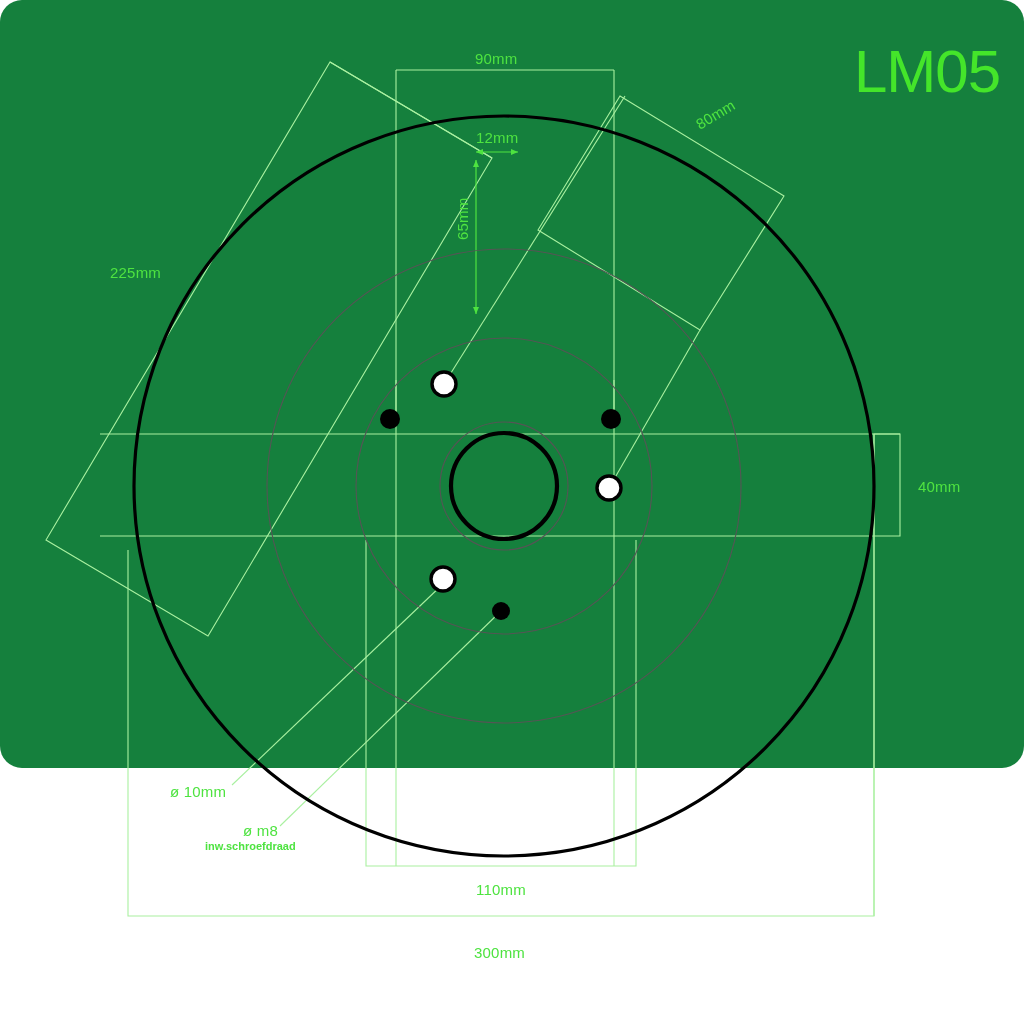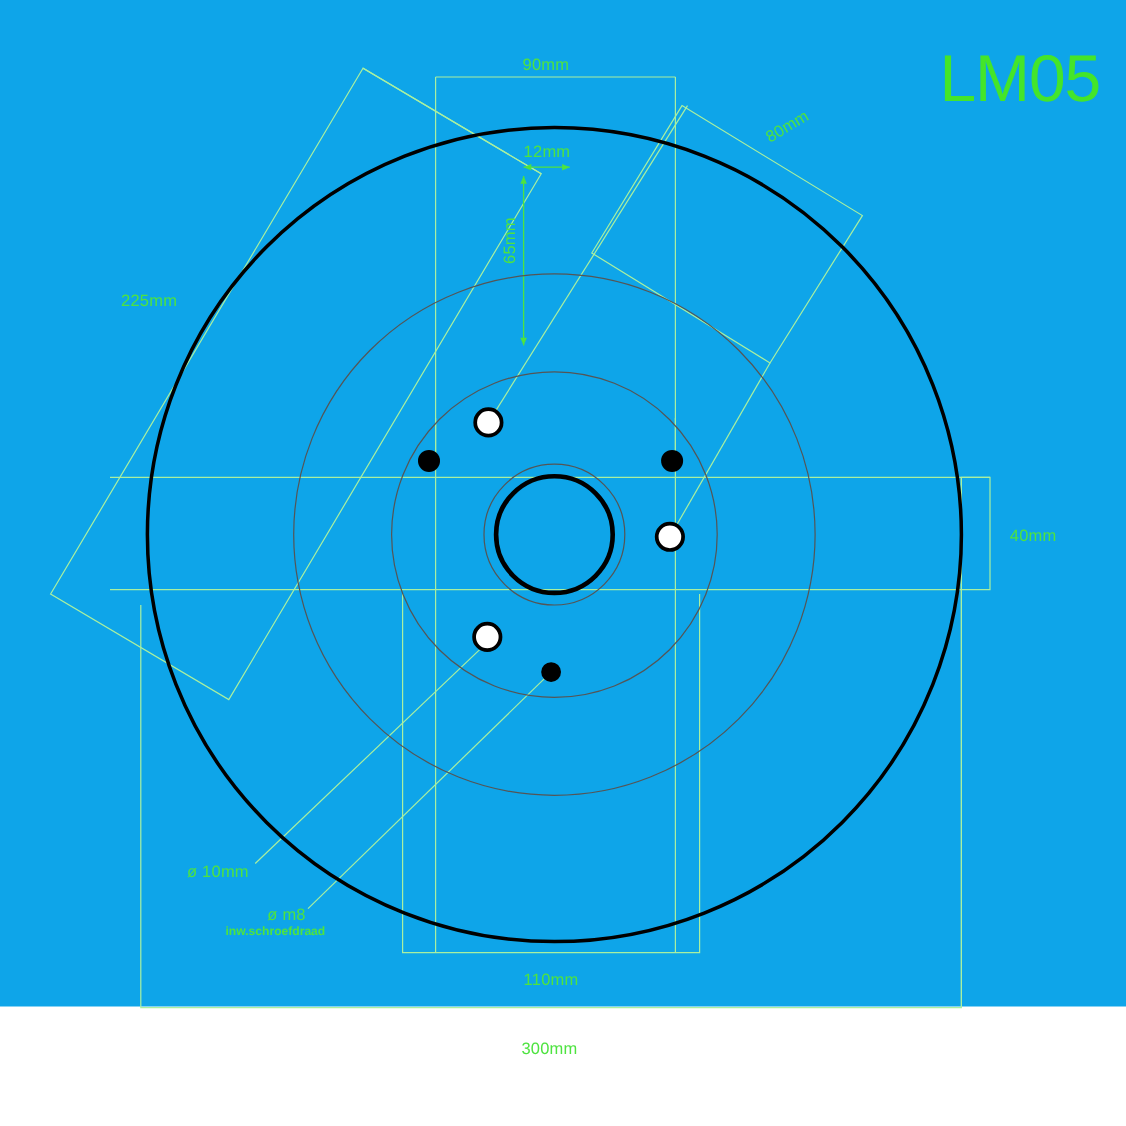--- a/index.html
+++ b/index.html
@@ -9,22 +9,23 @@
   }
   body {
     width: 1024px;
     height: 1024px;
     font-family: "Liberation Sans", sans-serif;
     overflow: hidden;
   }
   #drawing-root {
     position: relative;
     width: 1024px;
-    height: 915px;
-    background: #0ea5e9;
+    height: 768px;
+    background: #15803d;
+    border-radius: 22px;
   }
   svg#tech-drawing {
     display: block;
     width: 1024px;
     height: 1024px;
   }
   .dim-text {
     font-family: "Liberation Sans", sans-serif;
     fill: #4ee340;
     font-size: 15px;

